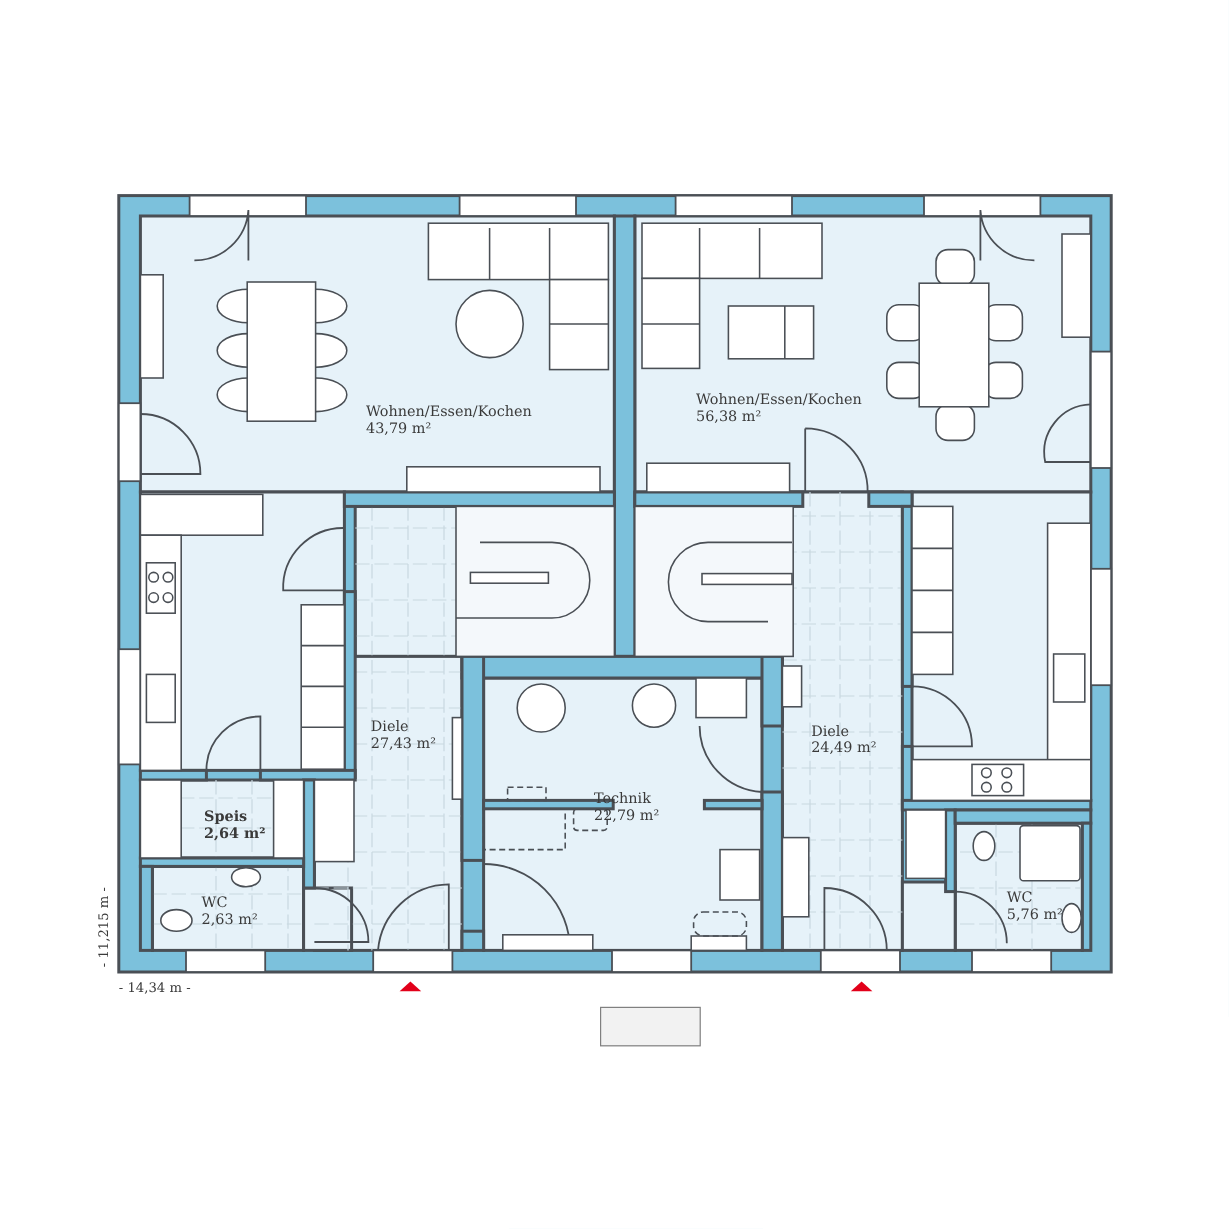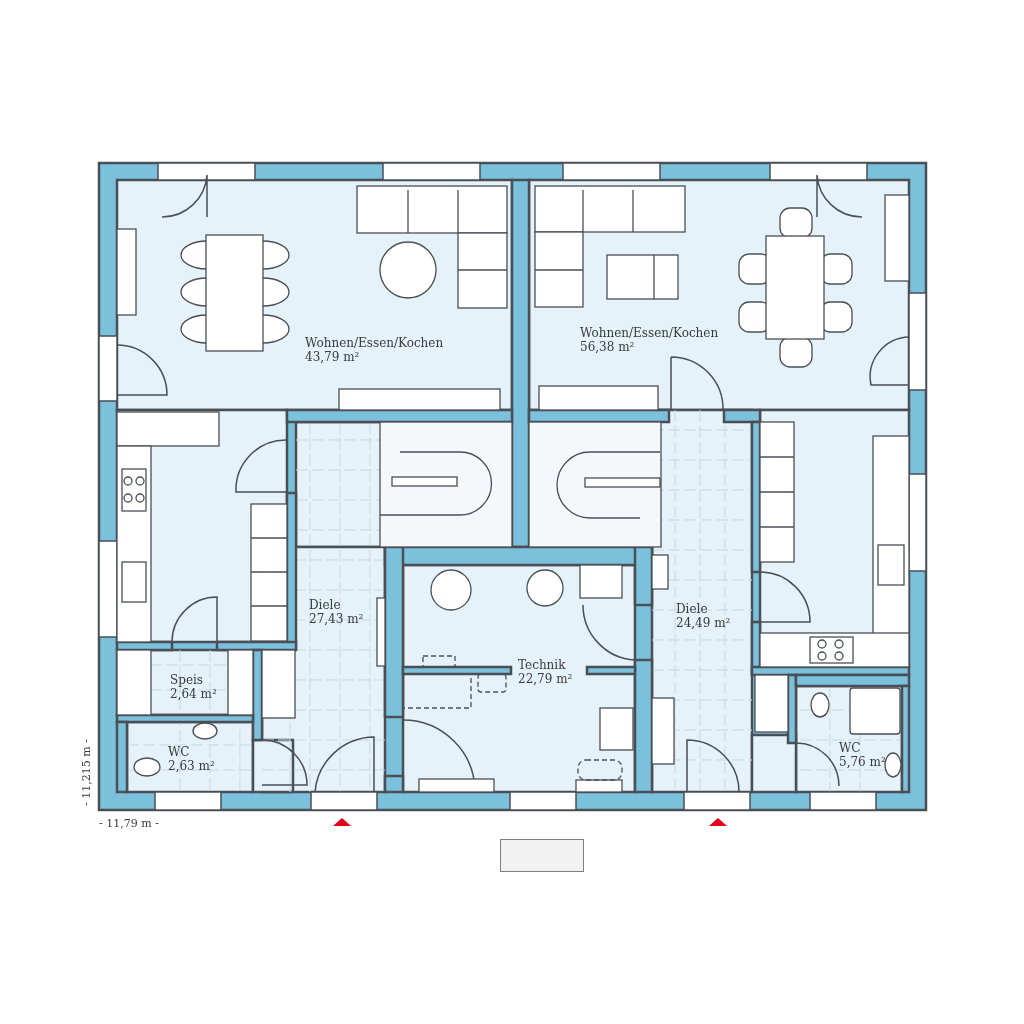--- a/index.html
+++ b/index.html
@@ -212,36 +212,36 @@
   <div>56,38 m²</div>
 </div>
 <div class="lbl" style="left:309px;top:598px;">
   <div>Diele</div>
   <div>27,43 m²</div>
 </div>
 <div class="lbl" style="left:676px;top:602px;">
   <div>Diele</div>
   <div>24,49 m²</div>
 </div>
-<div class="lbl" style="left:518px;top:658px;">
+<div class="lbl" style="left:495px;top:658px;">
   <div>Technik</div>
   <div>22,79 m²</div>
 </div>
-<div class="lbl" style="left:170px;top:673px;">
+<div class="lbl" style="left:170px;top:673px;font-weight:bold;">
   <div>Speis</div>
   <div>2,64 m²</div>
 </div>
 <div class="lbl" style="left:168px;top:745px;">
   <div>WC</div>
   <div>2,63 m²</div>
 </div>
 <div class="lbl" style="left:839px;top:741px;">
   <div>WC</div>
   <div>5,76 m²</div>
 </div>
 
-<div class="dim" style="left:99px;top:817px;">- 11,79 m -</div>
+<div class="dim" style="left:99px;top:817px;">- 14,34 m -</div>
 <div class="dim dim-v" style="left:80px;top:806px;">- 11,215 m -</div>
 
 <div class="entry" style="left:333px;top:818px;"></div>
 <div class="entry" style="left:709px;top:818px;"></div>
 
 <div class="legend-box"></div>
 
 </body></html>

